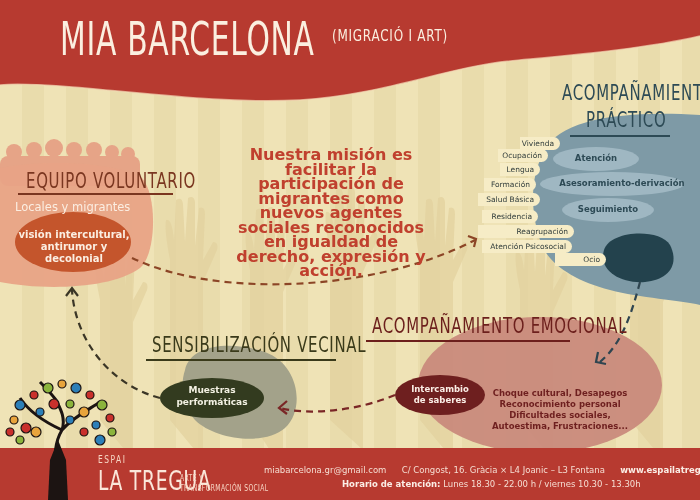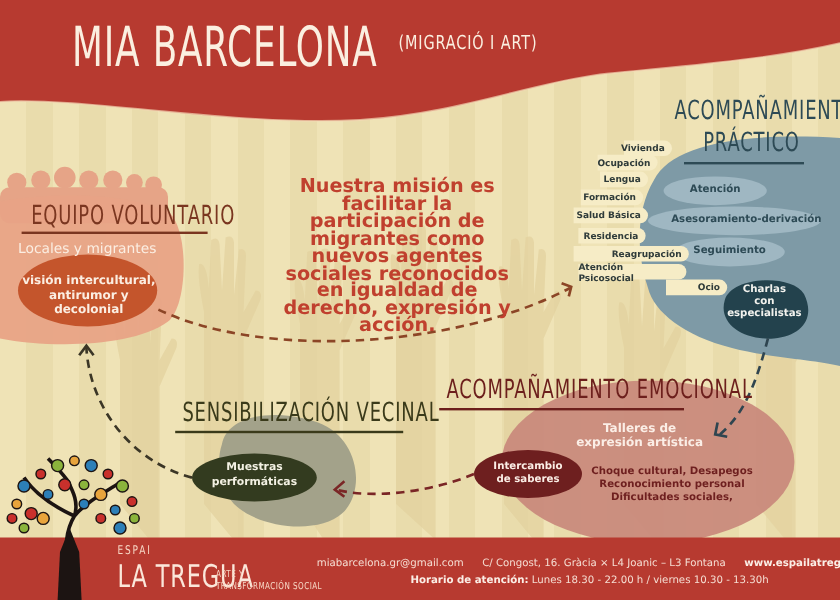--- a/index.html
+++ b/index.html
@@ -12,21 +12,21 @@
   .title { left:60px; top:12px; color:#fbefe0; font-family:"DejaVu Sans Condensed","DejaVu Sans", sans-serif; font-size:46px; letter-spacing:1px; font-weight:normal; transform:scaleX(0.72); transform-origin:left top; }
   .subtitle { left:332px; top:26px; color:#fbefe0; font-size:16px; transform:scaleX(0.75); transform-origin:left top; letter-spacing:1px; }
   .handtitle { font-family:"DejaVu Sans", sans-serif; transform:scaleX(0.68); transform-origin:left top; letter-spacing:1px; white-space:nowrap; }
   .sec-voluntario { left:26px; top:168px; font-size:22px; color:#7a3620; }
   .sec-practico1 { left:562px; top:80px; font-size:22px; color:#2d4a55; }
   .sec-practico2 { left:586px; top:107px; font-size:22px; color:#2d4a55; }
   .sec-emocional { left:372px; top:313px; font-size:22px; color:#6c1f1c; }
   .sec-vecinal { left:152px; top:332px; font-size:22px; color:#3a3a1a; }
   .rule { position:absolute; height:1.5px; }
   .mission { left:236px; top:148px; width:190px; text-align:center; color:#c0402e; font-size:16px; font-weight:bold; line-height:14.5px; }
-  .tag { position:absolute; background:#f6ecc6; border-radius:0 10px 10px 0; height:13px; display:flex; align-items:center; justify-content:flex-end; padding-right:6px; font-size:7.5px; font-weight:bold; color:#2f3b3a; }
+  .tag { position:absolute; background:#f6ecc6; border-radius:0 10px 10px 0; height:13px; display:flex; align-items:center; justify-content:flex-end; padding-right:6px; font-size:7.5px; font-weight:normal; color:#2f3b3a;margin-top:20px; }
   .footer-text { color:#f5ddd2; font-size:8.5px; white-space:nowrap; }
   .brand-small { color:#f7d6c4; font-size:10px; transform:scaleX(0.75); transform-origin:left top; letter-spacing:2px; }
   .brand-big { color:#fbe7da; font-size:26px; transform:scaleX(0.72); transform-origin:left top; letter-spacing:1px; }
   .brand-tag { color:#f7d6c4; font-size:8px; transform:scaleX(0.75); transform-origin:left top; line-height:10px; letter-spacing:0.5px; }
 </style>
 </head>
 <body>
 
 <div class="canvas">
 
@@ -140,40 +140,32 @@
   <div class="tag" style="left:484px; top:158px; width:52px;">Formación</div>
   <div class="tag" style="left:478px; top:173px; width:62px;">Salud Básica</div>
   <div class="tag" style="left:482px; top:190px; width:56px;">Residencia</div>
   <div class="tag" style="left:478px; top:205px; width:96px;">Reagrupación</div>
   <div class="tag" style="left:482px; top:220px; width:90px;">Atención Psicosocial</div>
   <div class="tag" style="left:555px; top:233px; width:51px;">Ocio</div>
 
   <div class="abs" style="left:553px; top:153px; width:86px; text-align:center; color:#2d4a55; font-size:8.5px; font-weight:bold;">Atención</div>
   <div class="abs" style="left:540px; top:178px; width:144px; text-align:center; color:#2d4a55; font-size:8.5px; font-weight:bold;margin-left:10px;">Asesoramiento-derivación</div>
   <div class="abs" style="left:562px; top:204px; width:92px; text-align:center; color:#2d4a55; font-size:8.5px; font-weight:bold;">Seguimiento</div>
-  <div class="abs" style="left:600px; top:236px; width:74px; text-align:center; color:#f2f2ee; font-size:8.5px; font-weight:bold; line-height:10px;">
-    <div>Charlas</div>
-    <div>con</div>
-    <div>especialistas</div>
-  </div>
 
   <div class="abs handtitle sec-emocional">ACOMPAÑAMIENTO EMOCIONAL</div>
   <div class="rule" style="left:366px; top:340px; width:204px; background:#6c1f1c;"></div>
-  <div class="abs" style="left:468px; top:352px; width:130px; text-align:center; color:#fbeee6; font-size:10px; font-weight:bold; line-height:12px;">
-    <div>Talleres de</div>
-    <div>expresión artística</div>
-  </div>
   <div class="abs" style="left:396px; top:384px; width:88px; text-align:center; color:#fbeee6; font-size:8.5px; font-weight:bold; line-height:11px;">
     <div>Intercambio</div>
     <div>de saberes</div>
   </div>
   <div class="abs" style="left:490px; top:388px; width:140px; text-align:center; color:#6e1f1f; font-size:8.5px; font-weight:bold; line-height:11px;">
     <div>Choque cultural, Desapegos</div>
     <div>Reconocimiento personal</div>
     <div>Dificultades sociales,</div>
+    <div>Autoestima, Frustraciones...</div>
   </div>
 
   <div class="abs handtitle sec-vecinal">SENSIBILIZACIÓN VECINAL</div>
   <div class="rule" style="left:146px; top:359px; width:190px; background:#3a3a1a;"></div>
   <div class="abs" style="left:162px; top:384px; width:100px; text-align:center; color:#f3f1e3; font-size:9px; font-weight:bold; line-height:12px;">
     <div>Muestras</div>
     <div>performáticas</div>
   </div>
 
   <div class="abs brand-small" style="left:98px; top:454px;">ESPAI</div>

